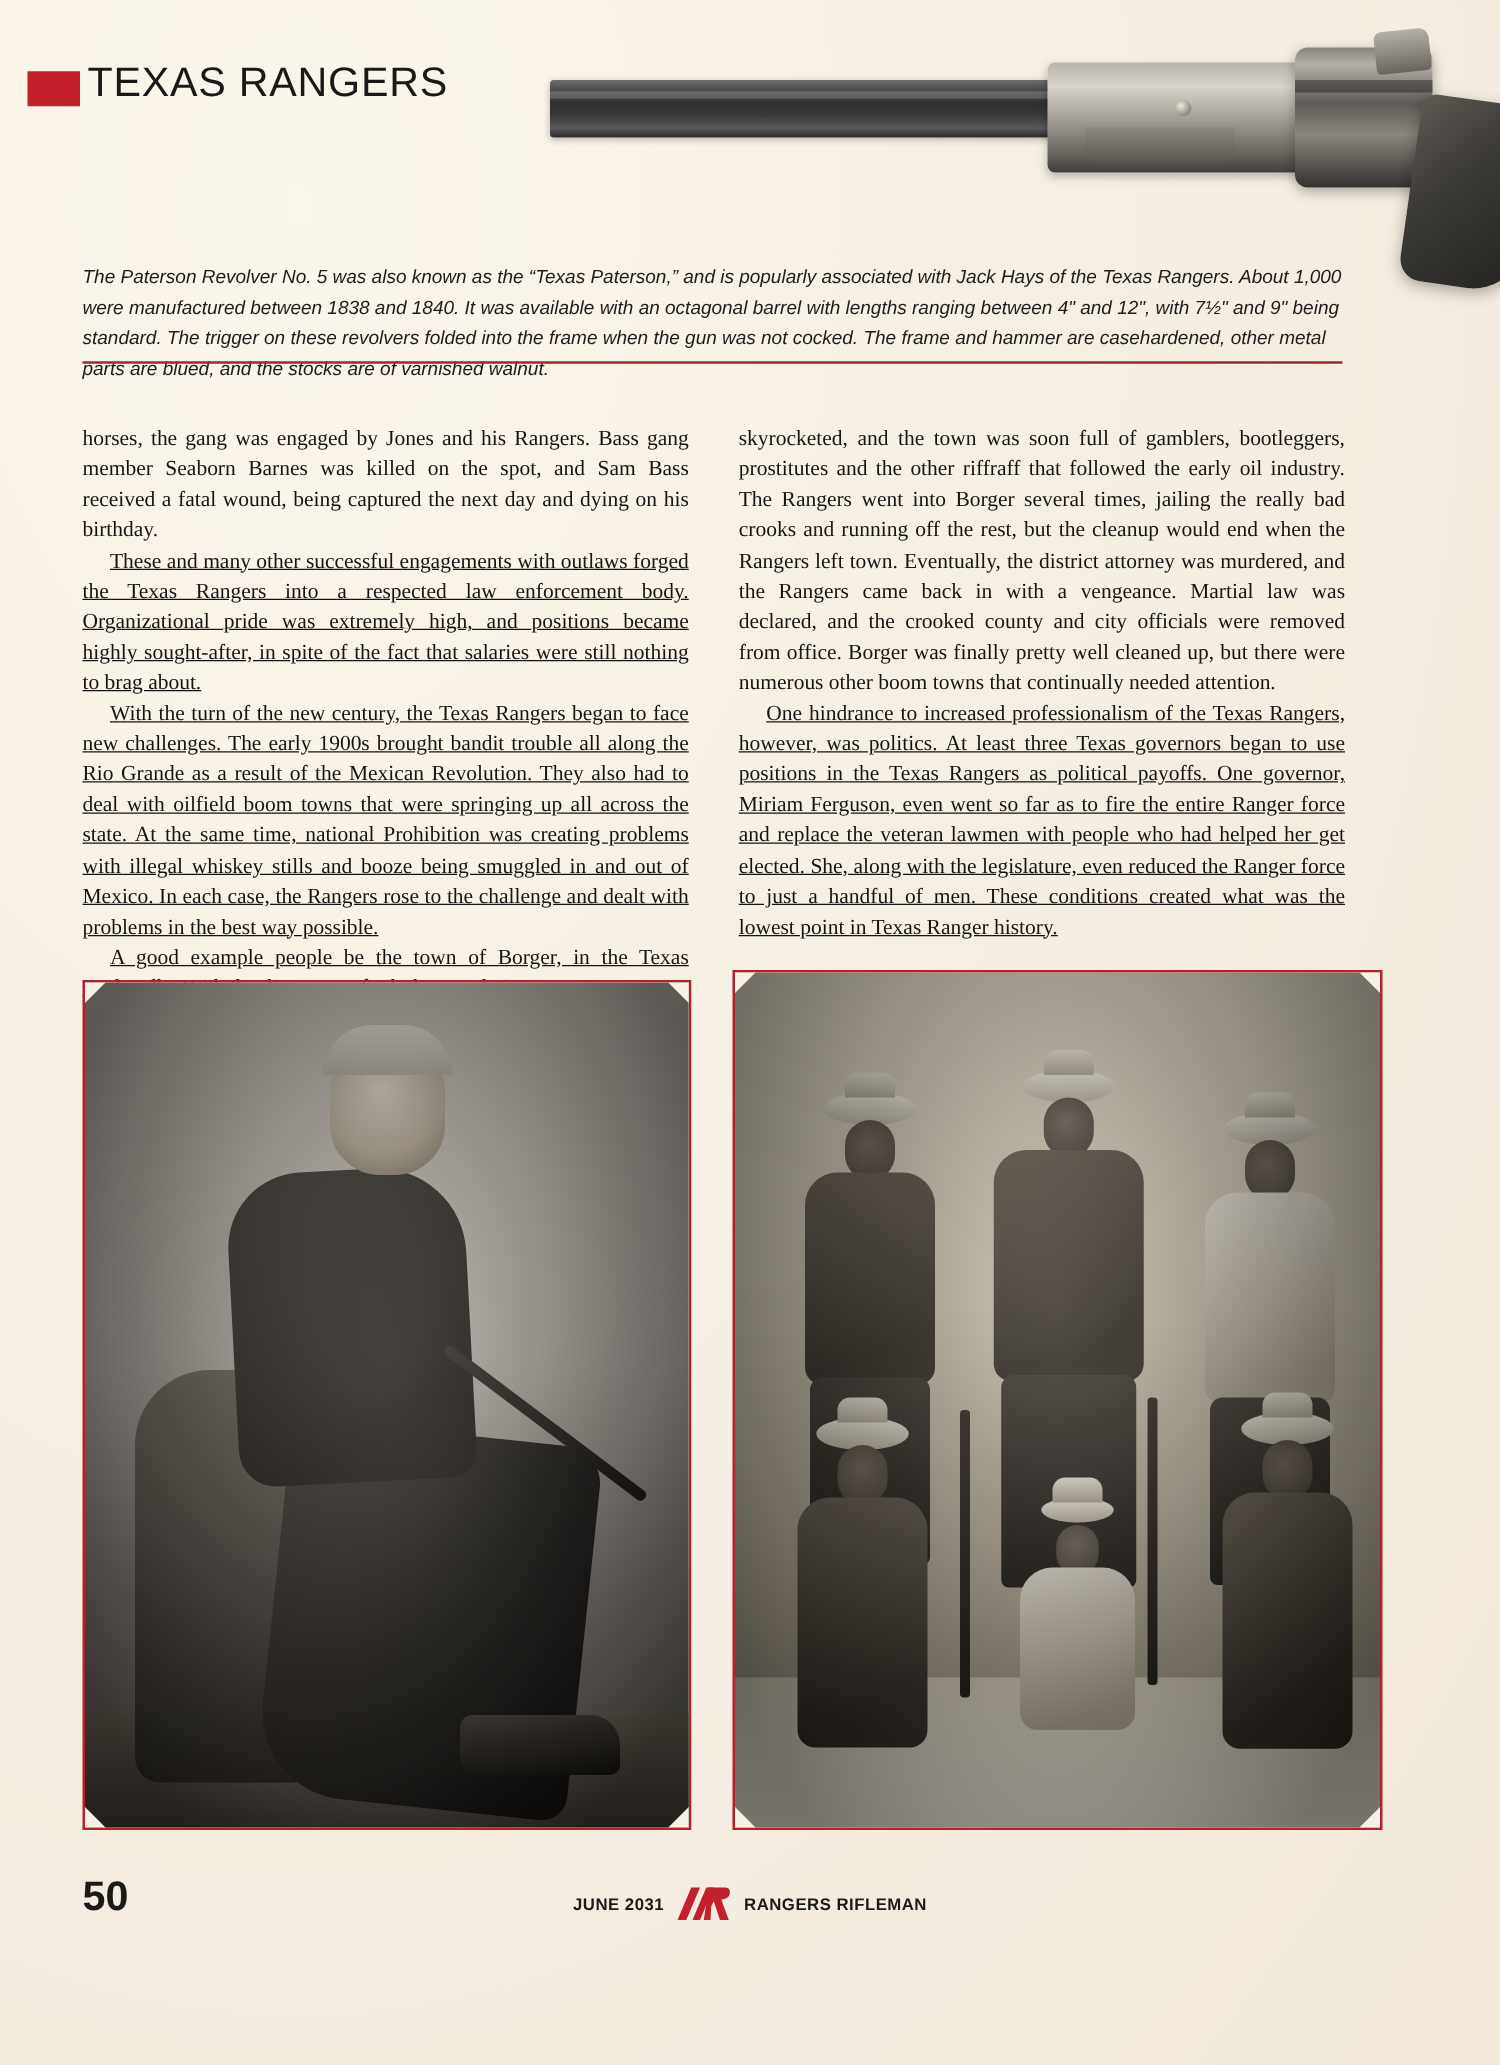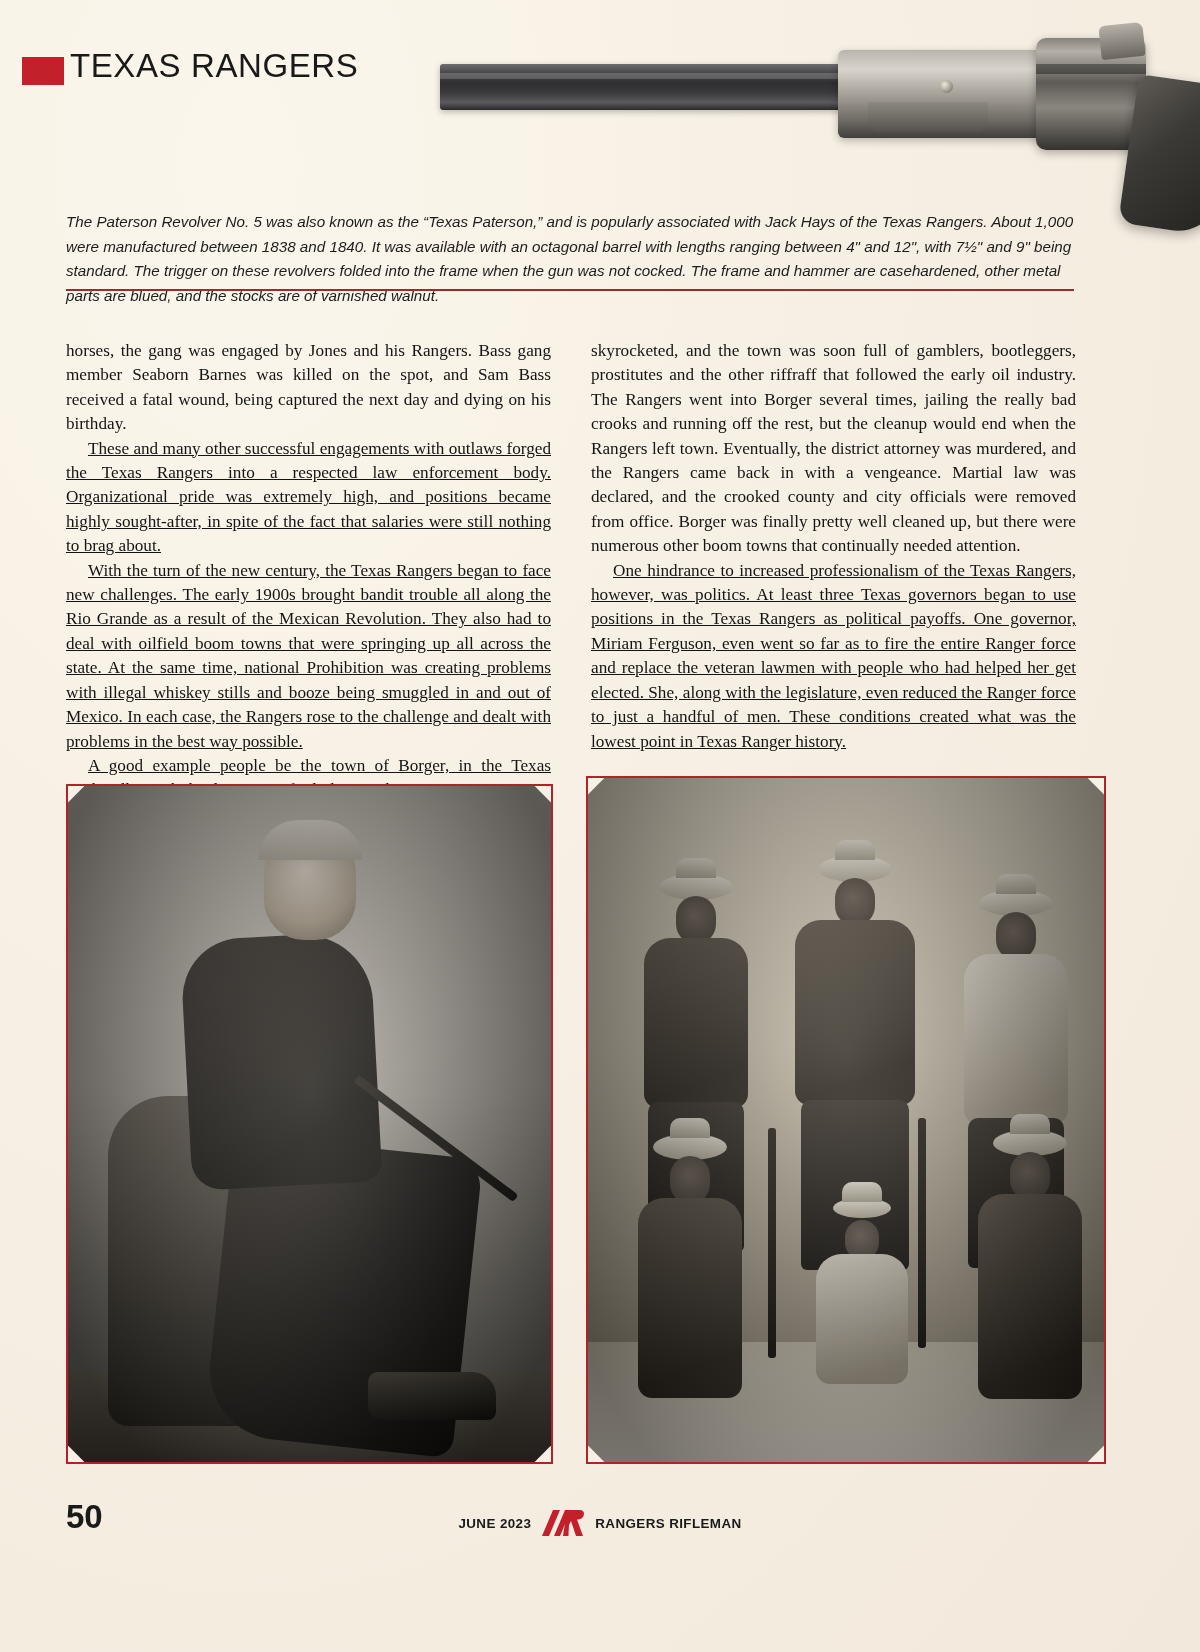--- a/index.html
+++ b/index.html
@@ -529,21 +529,21 @@
     <div class="rp-vig"></div>
   </div>
   <div class="corner c-tl"></div>
   <div class="corner c-tr"></div>
   <div class="corner c-bl"></div>
   <div class="corner c-br"></div>
 </div>
 
 <div class="folio">50</div>
 <div class="footer-center">
-  <div class="f-date">JUNE 2023</div>
+  <div class="f-date">JUNE 2031</div>
   <div class="f-logo">
     <svg width="46" height="30" viewBox="0 0 46 30" aria-hidden="true">
       <path d="M2 28 L13 2 L20 2 L9 28 Z" fill="#c2202b"></path>
       <path d="M14 28 L25 2 L31 2 L20 28 Z" fill="#c2202b"></path>
       <path d="M27 2 L40 2 C44 2 45 6 43 9 C41.6 11 39 11.6 37 11.6 L43 28 L36 28 L31 13 L29 17 L28.4 28 L23 28 Z" fill="#c2202b"></path>
     </svg>
   </div>
   <div class="f-brand">RANGERS RIFLEMAN</div>
 </div>
 

